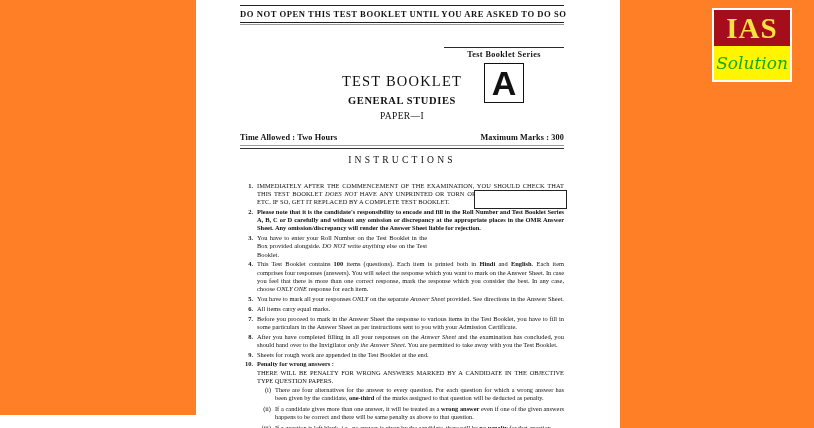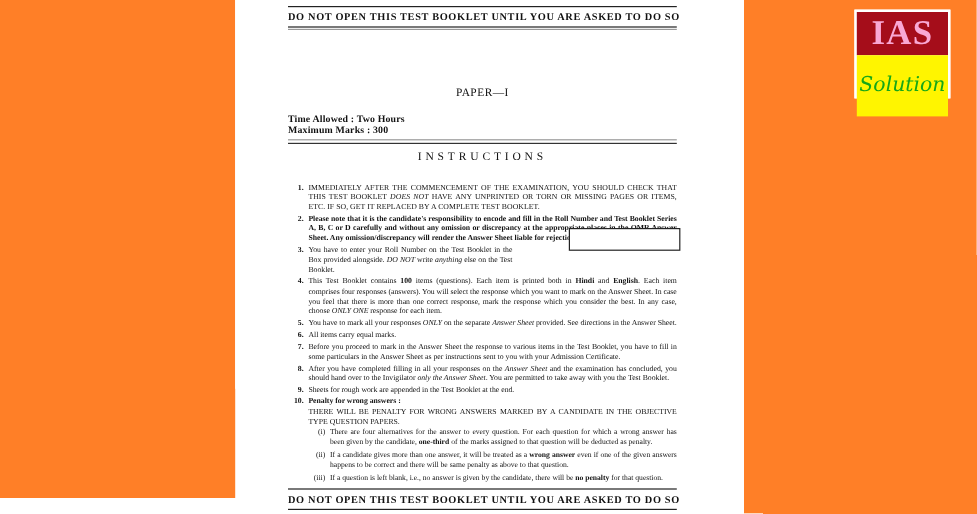--- a/index.html
+++ b/index.html
@@ -49,29 +49,29 @@
     box-sizing: border-box;
   }
   .logo-top {
     height: 36px;
     background: #A50D1A;
     display: flex;
     align-items: center;
     justify-content: center;
   }
   .logo-ias {
-    color: #f9a8d4;
+    color: #fde047;
     font-family: "Liberation Serif", serif;
     font-weight: bold;
     font-size: 29px;
     letter-spacing: 1px;
     line-height: 1;
   }
   .logo-bottom {
-    height: 51px;
+    height: 34px;
     background: #FFF500;
     display: flex;
     align-items: center;
     justify-content: center;
   }
   .logo-solution {
     color: #17A817;
     font-family: "DejaVu Serif", serif;
     font-style: italic;
     font-size: 17px;
@@ -172,21 +172,20 @@
   .meta-row {
     display: flex;
     justify-content: space-between;
     align-items: baseline;
     font-family: "Liberation Serif", serif;
     font-weight: bold;
     font-size: 8.2px;
     letter-spacing: 0.15px;
     margin-top: 12px;
     white-space: nowrap;
-    flex-direction: column;
   }
   .meta-sep {
     border-top: 1px solid #9a9a9a;
     margin-top: 3px;
   }
   .meta-sep2 {
     border-top: 1.2px solid #333;
     margin-top: 1.5px;
   }
 
@@ -284,22 +283,31 @@
 
   <div class="doc">
     <div class="doc-inner">
 
       <div class="banner-top-wrap">
         <div class="banner">DO NOT OPEN THIS TEST BOOKLET UNTIL YOU ARE ASKED TO DO SO</div>
       </div>
       <div class="banner-under"></div>
 
       <div style="position:relative;">
+        <div class="series-block">
+          <div class="rule"></div>
+          <div class="series-label">Test Booklet Series</div>
+          <div class="series-box">
+            <span class="series-letter">A</span>
+          </div>
+        </div>
 
         <div class="title-block">
+          <div class="t-booklet">TEST BOOKLET</div>
+          <div class="t-gs">GENERAL STUDIES</div>
           <div class="t-paper">PAPER—I</div>
         </div>
       </div>
 
       <div class="meta-row">
         <span>Time Allowed : Two Hours</span>
         <span>Maximum Marks : 300</span>
       </div>
       <div class="meta-sep"></div>
       <div class="meta-sep2"></div>

